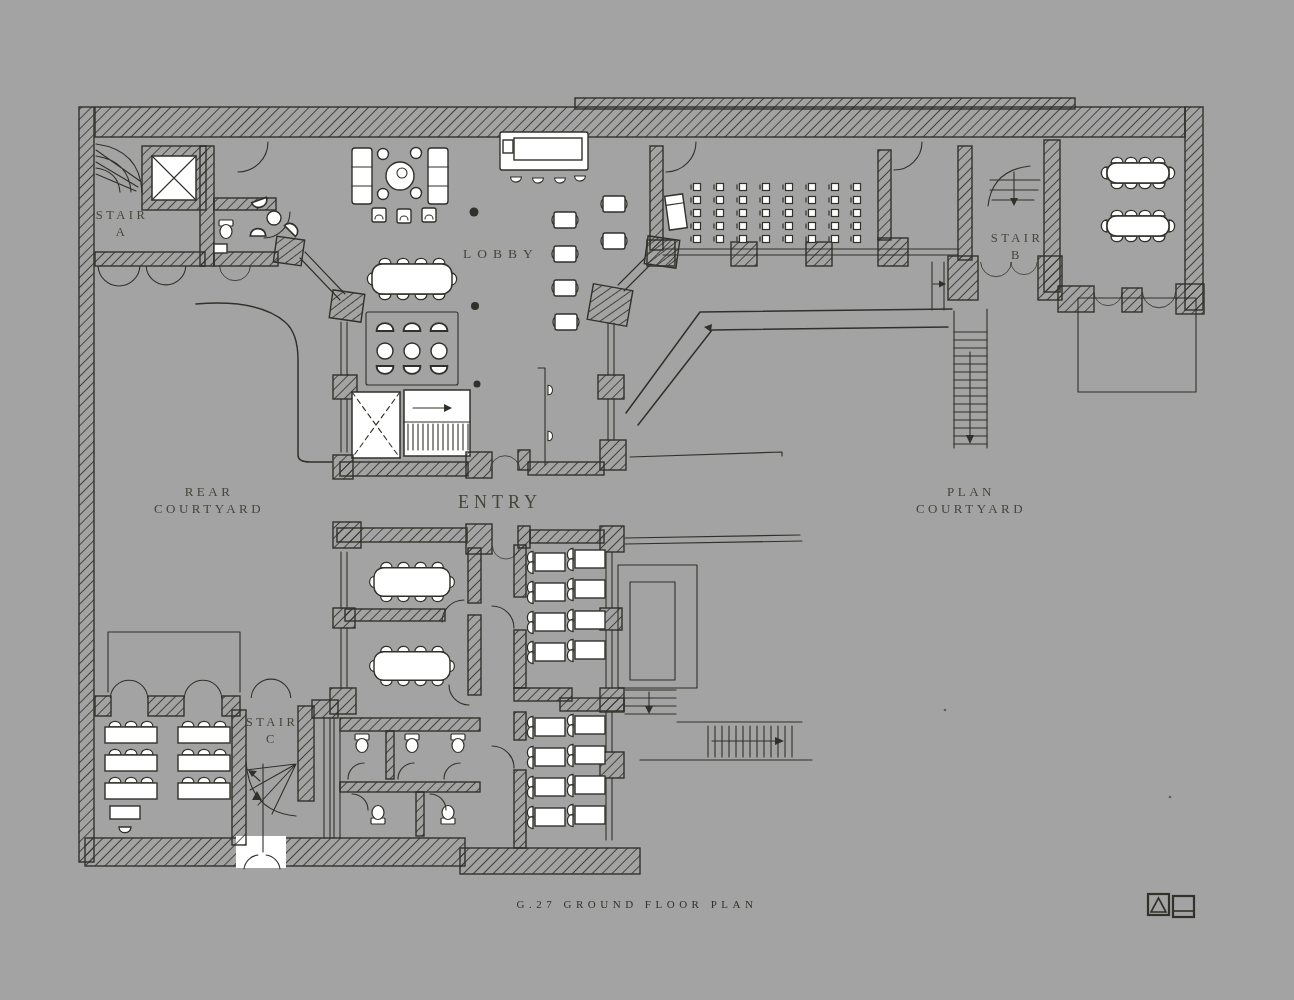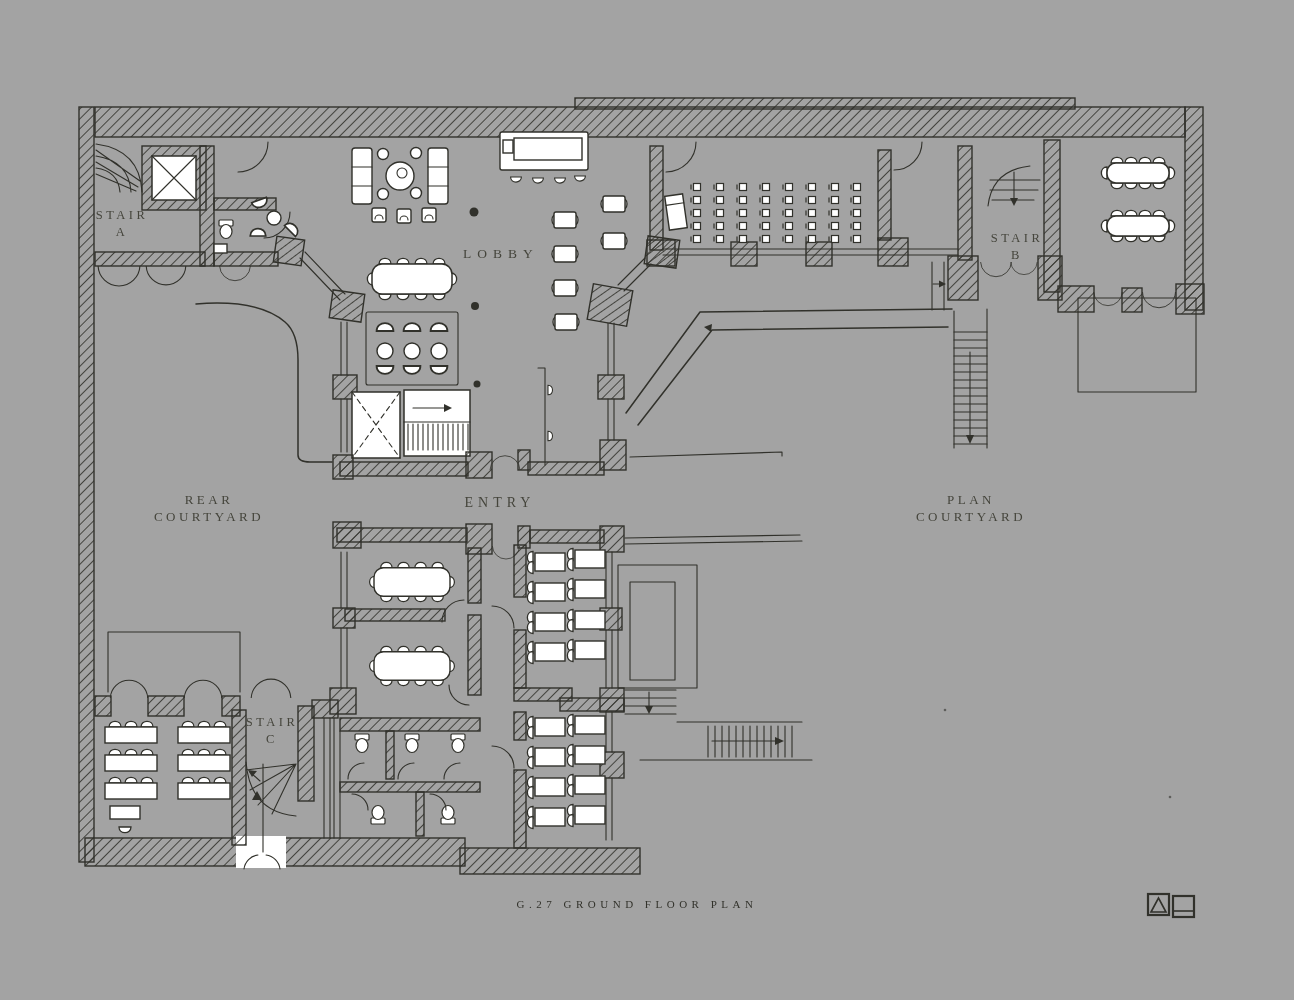--- a/index.html
+++ b/index.html
@@ -3,22 +3,22 @@
 <meta charset="utf-8">
 <style>
   html,body{margin:0;padding:0;background:#ffffff;}
   #sheet{position:relative;width:1294px;height:1000px;background:#a3a3a3;overflow:hidden;
          font-family:"Liberation Serif", serif;}
   #plan-svg{position:absolute;left:0;top:0;}
   .lbl{position:absolute;transform:translate(-50%,-50%);text-align:center;
        color:#45453c;font-size:12.5px;letter-spacing:3.5px;line-height:17px;white-space:nowrap;}
   .lbl .ln{display:block;}
   #lobby-label{font-size:13.5px;letter-spacing:6px;}
-  #entry-label{font-size:14px;letter-spacing:5px;}
-  #rear-courtyard-label,#main-courtyard-label{font-size:13px;letter-spacing:3.5px;margin-top:8px;}
+  #entry-label{font-size:18px;letter-spacing:5px;}
+  #rear-courtyard-label,#main-courtyard-label{font-size:13px;letter-spacing:3.5px;}
   #sheet-title{position:absolute;left:637px;top:904px;transform:translate(-50%,-50%);
        color:#32322b;font-size:11px;letter-spacing:4.5px;white-space:nowrap;}
   .ink{stroke:#31312b;fill:none;stroke-width:1.5;stroke-linecap:round;stroke-linejoin:round;}
   .thin{stroke-width:1.1;}
   .wall{fill:url(#hatch);stroke:#31312b;stroke-width:1.4;}
   .white{fill:#ffffff;stroke:#31312b;stroke-width:1.5;}
   .solid{fill:#31312b;stroke:none;}
   .furn{stroke:#31312b;fill:#ffffff;stroke-width:1.4;}
 </style>
 </head>

